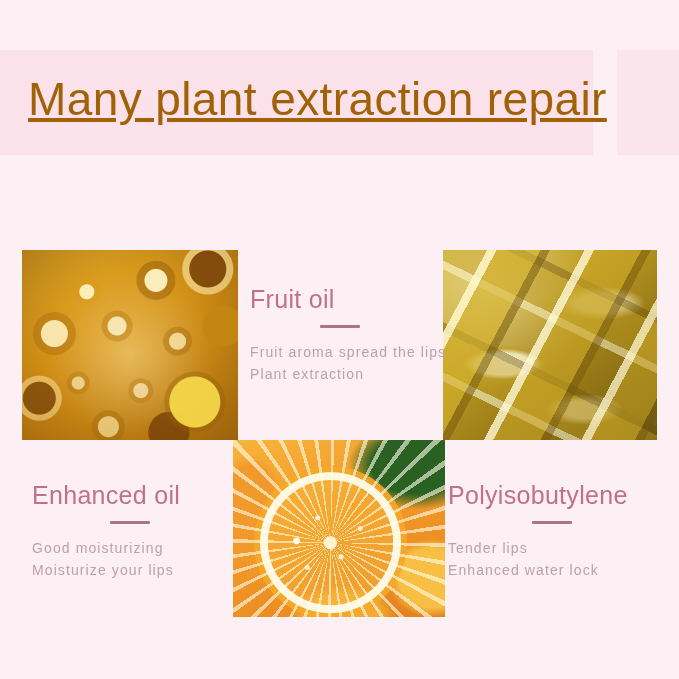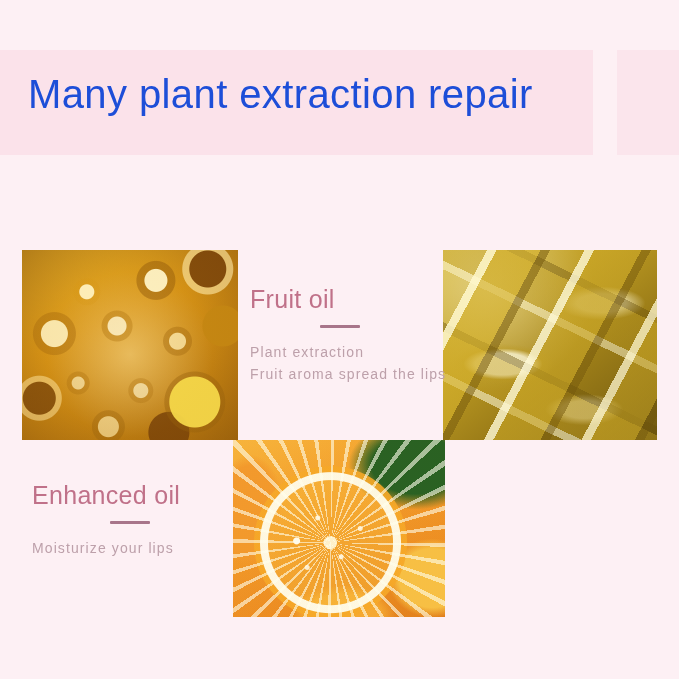--- a/index.html
+++ b/index.html
@@ -38,25 +38,26 @@
     left: 617px;
     width: 62px;
     background: #fbe5ec;
   }
 
   .page-title {
     position: absolute;
     left: 28px;
     top: 72px;
     width: 620px;
-    font-size: 40px;
+    font-size: 46px;
     font-weight: 400;
     letter-spacing: 0.4px;
-    color: #1d4ed8;
+    color: #a16207;
     white-space: nowrap;
+    text-decoration: underline;
   }
 
   
   .photo {
     position: absolute;
     overflow: hidden;
     background-color: #c58a20;
   }
 
   
@@ -170,24 +171,31 @@
 
   <div class="page-title">Many plant extraction repair</div>
 
   <div class="photo photo-oil"></div>
   <div class="photo photo-capsule"></div>
   <div class="photo photo-orange"></div>
 
   <div class="block block-fruit">
     <div class="block-heading">Fruit oil</div>
     <div class="block-rule"></div>
+    <div class="block-desc">Fruit aroma spread the lips</div>
     <div class="block-desc">Plant extraction</div>
-    <div class="block-desc">Fruit aroma spread the lips</div>
   </div>
 
   <div class="block block-mineral">
     <div class="block-heading">Enhanced oil</div>
     <div class="block-rule"></div>
+    <div class="block-desc">Good moisturizing</div>
     <div class="block-desc">Moisturize your lips</div>
   </div>
 
+  <div class="block block-poly">
+    <div class="block-heading">Polyisobutylene</div>
+    <div class="block-rule"></div>
+    <div class="block-desc">Tender lips</div>
+    <div class="block-desc">Enhanced water lock</div>
+  </div>
 
 </div>
 
 </body></html>

